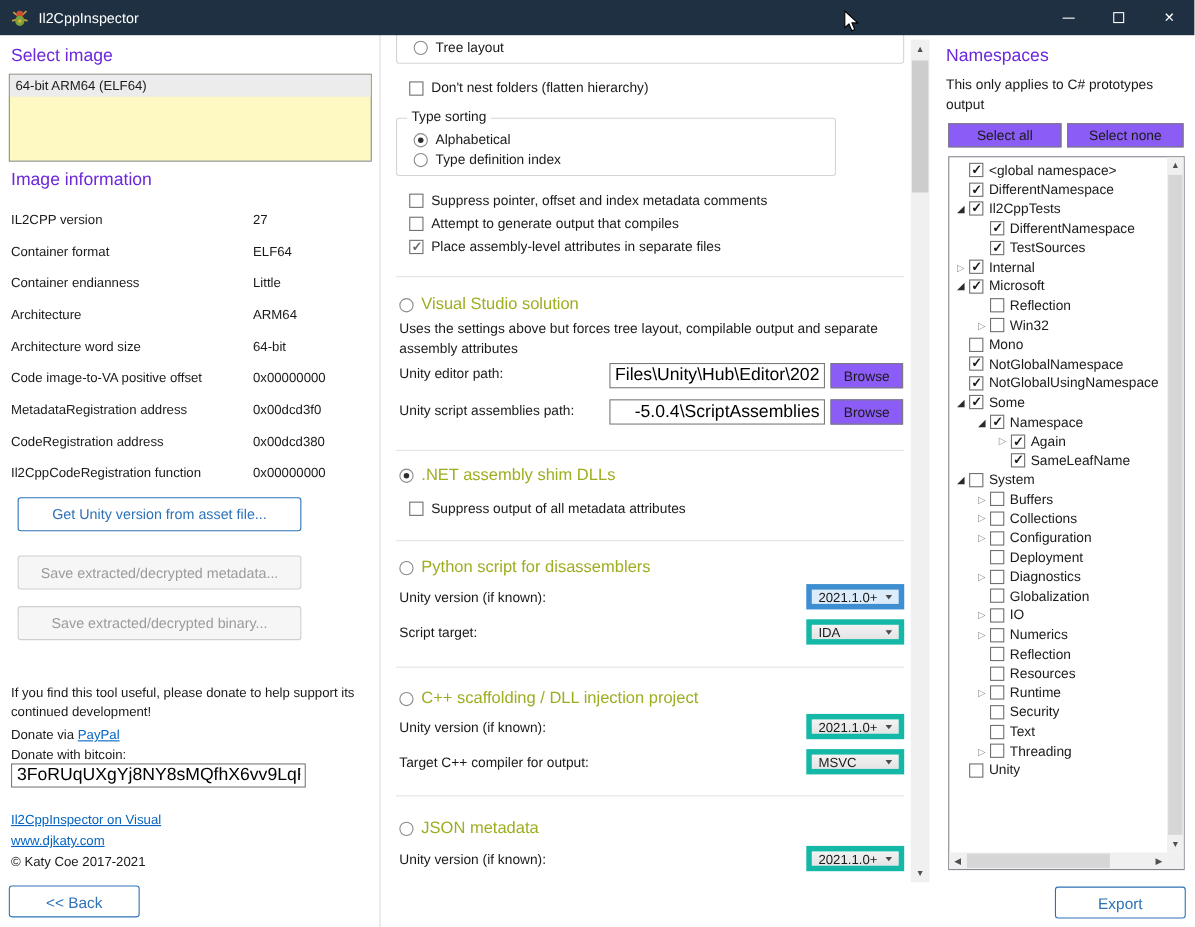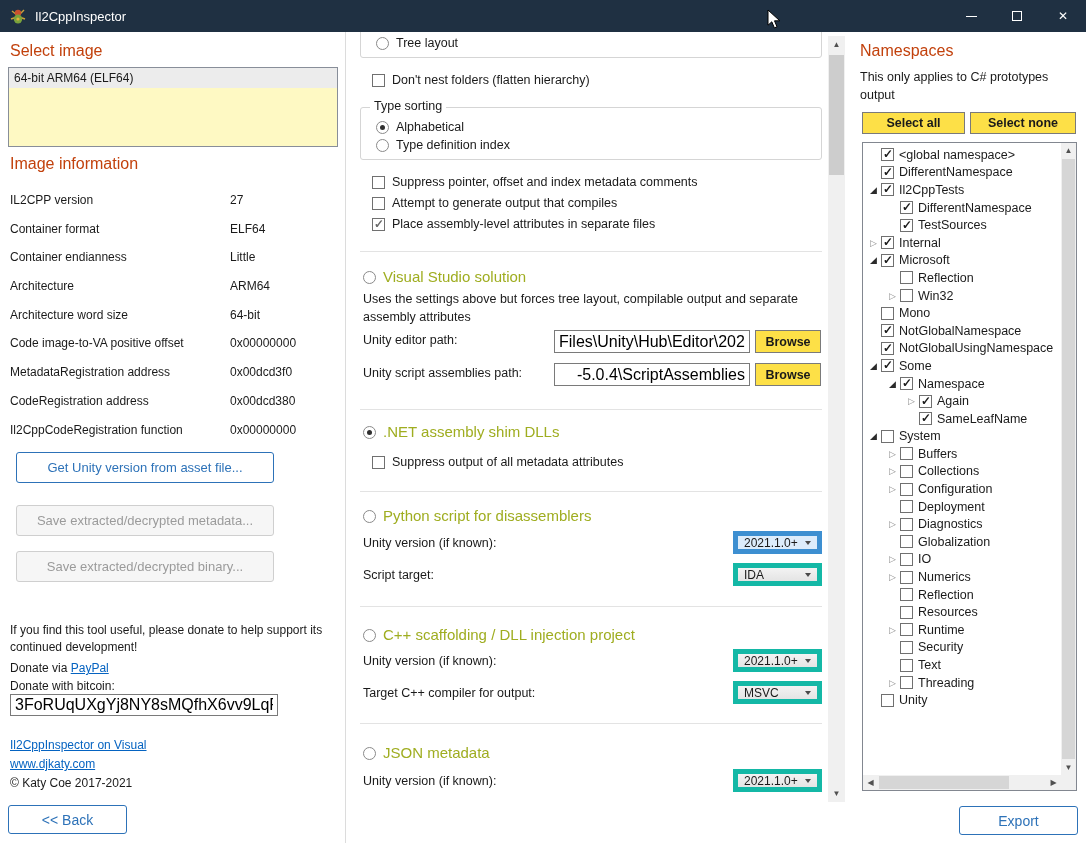--- a/index.html
+++ b/index.html
@@ -10,28 +10,28 @@
   .titlebar { position:absolute; left:0; top:0; width:1086px; height:32px; background:#1f3042; z-index:40; display:flex; align-items:center; }
   .app-icon { margin-left:9px; width:18px; height:18px; flex:0 0 18px; }
   .titlebar .title { color:#fff; font-size:13px; margin-left:8px; }
   .win-btns { position:absolute; right:0; top:0; height:32px; display:flex; }
   .win-btn { width:46px; height:32px; display:flex; align-items:center; justify-content:center; color:#fff; }
   .glyph-min { width:11px; border-top:1px solid #fff; display:inline-block; }
   .glyph-max { width:10px; height:10px; border:1px solid #fff; display:inline-block; }
   .glyph-close { font-size:12px; }
 
   
-  .h-blue { position:absolute; color:#c2410c; font-size:16px; }
+  .h-blue { position:absolute; color:#6d28d9; font-size:16px; }
   .h-green { position:absolute; color:#9fad20; font-size:15px; }
   .divider-v { position:absolute; left:345px; top:32px; width:1px; height:811px; background:#dcdcdc; }
   .btn { display:flex; align-items:center; justify-content:center; cursor:default; }
   .btn-blue { position:absolute; background:#fff; border:1px solid #2d72b8; border-radius:3px; color:#2d72b8; font-size:13px; }
   .btn-blue.big { font-size:14px; }
   .btn-disabled { position:absolute; background:#f6f6f6; border:1px solid #cfcfcf; border-radius:3px; color:#9b9b9b; font-size:13px; }
-  .btn-gray { position:absolute; background:#fde047; border:1px solid #7a7a7a; color:#1a1a1a; font-size:12.5px;font-weight:bold; }
+  .btn-gray { position:absolute; background:#8b5cf6; border:1px solid #7a7a7a; color:#1a1a1a; font-size:12.5px; }
   .text12 { position:absolute; font-size:12px; line-height:1.45; }
   a.link { color:#0563c1; text-decoration:underline; cursor:pointer; }
   .textbox { position:absolute; border:1px solid #7a7a7a; background:#fff; font-size:16px; font-family:inherit; padding:0 4px; outline:none; }
   .chk { display:inline-block; width:13px; height:13px; border:1px solid #707070; background:#fff; position:relative; }
   .chk.on::after { content:"✓"; position:absolute; left:1px; top:-2px; font-size:12px; font-weight:bold; color:#6a6a6a; }
   .radio { display:inline-block; width:13px; height:13px; border:1px solid #8a8a8a; border-radius:50%; background:#fff; position:relative; }
   .radio.on::after { content:""; position:absolute; left:3px; top:3px; width:5px; height:5px; border-radius:50%; background:#2f2f2f; }
   .ctl { position:absolute; }
   .ctl-label { position:absolute; font-size:12.5px; white-space:nowrap; }
   .groupbox { position:absolute; border:1px solid #d5d5d5; border-radius:3px; }
@@ -168,21 +168,21 @@
 
 <div class="btn btn-blue big" style="left:8px; top:805px; width:119px; height:29px;">&lt;&lt; Back</div>
 
 <div class="groupbox" style="left:360px; top:8px; width:462px; height:50px;"></div>
 <span class="radio ctl" style="left:376px; top:37px;"></span>
 <span class="ctl-label" style="left:396px; top:36px;">Tree layout</span>
 
 <span class="chk ctl" style="left:372px; top:74px;"></span>
 <span class="ctl-label" style="left:392px; top:73px;">Don't nest folders (flatten hierarchy)</span>
 
-<div class="groupbox" style="left:360px; top:107px; width:462px; height:53px;">
+<div class="groupbox" style="left:360px; top:107px; width:400px; height:53px;">
   <span class="gb-title">Type sorting</span>
 </div>
 <span class="radio ctl on" style="left:376px; top:121px;"></span>
 <span class="ctl-label" style="left:396px; top:120px;">Alphabetical</span>
 <span class="radio ctl" style="left:376px; top:139px;"></span>
 <span class="ctl-label" style="left:396px; top:138px;">Type definition index</span>
 
 <span class="chk ctl" style="left:372px; top:176px;"></span>
 <span class="ctl-label" style="left:392px; top:175px;">Suppress pointer, offset and index metadata comments</span>
 <span class="chk ctl" style="left:372px; top:197px;"></span>

